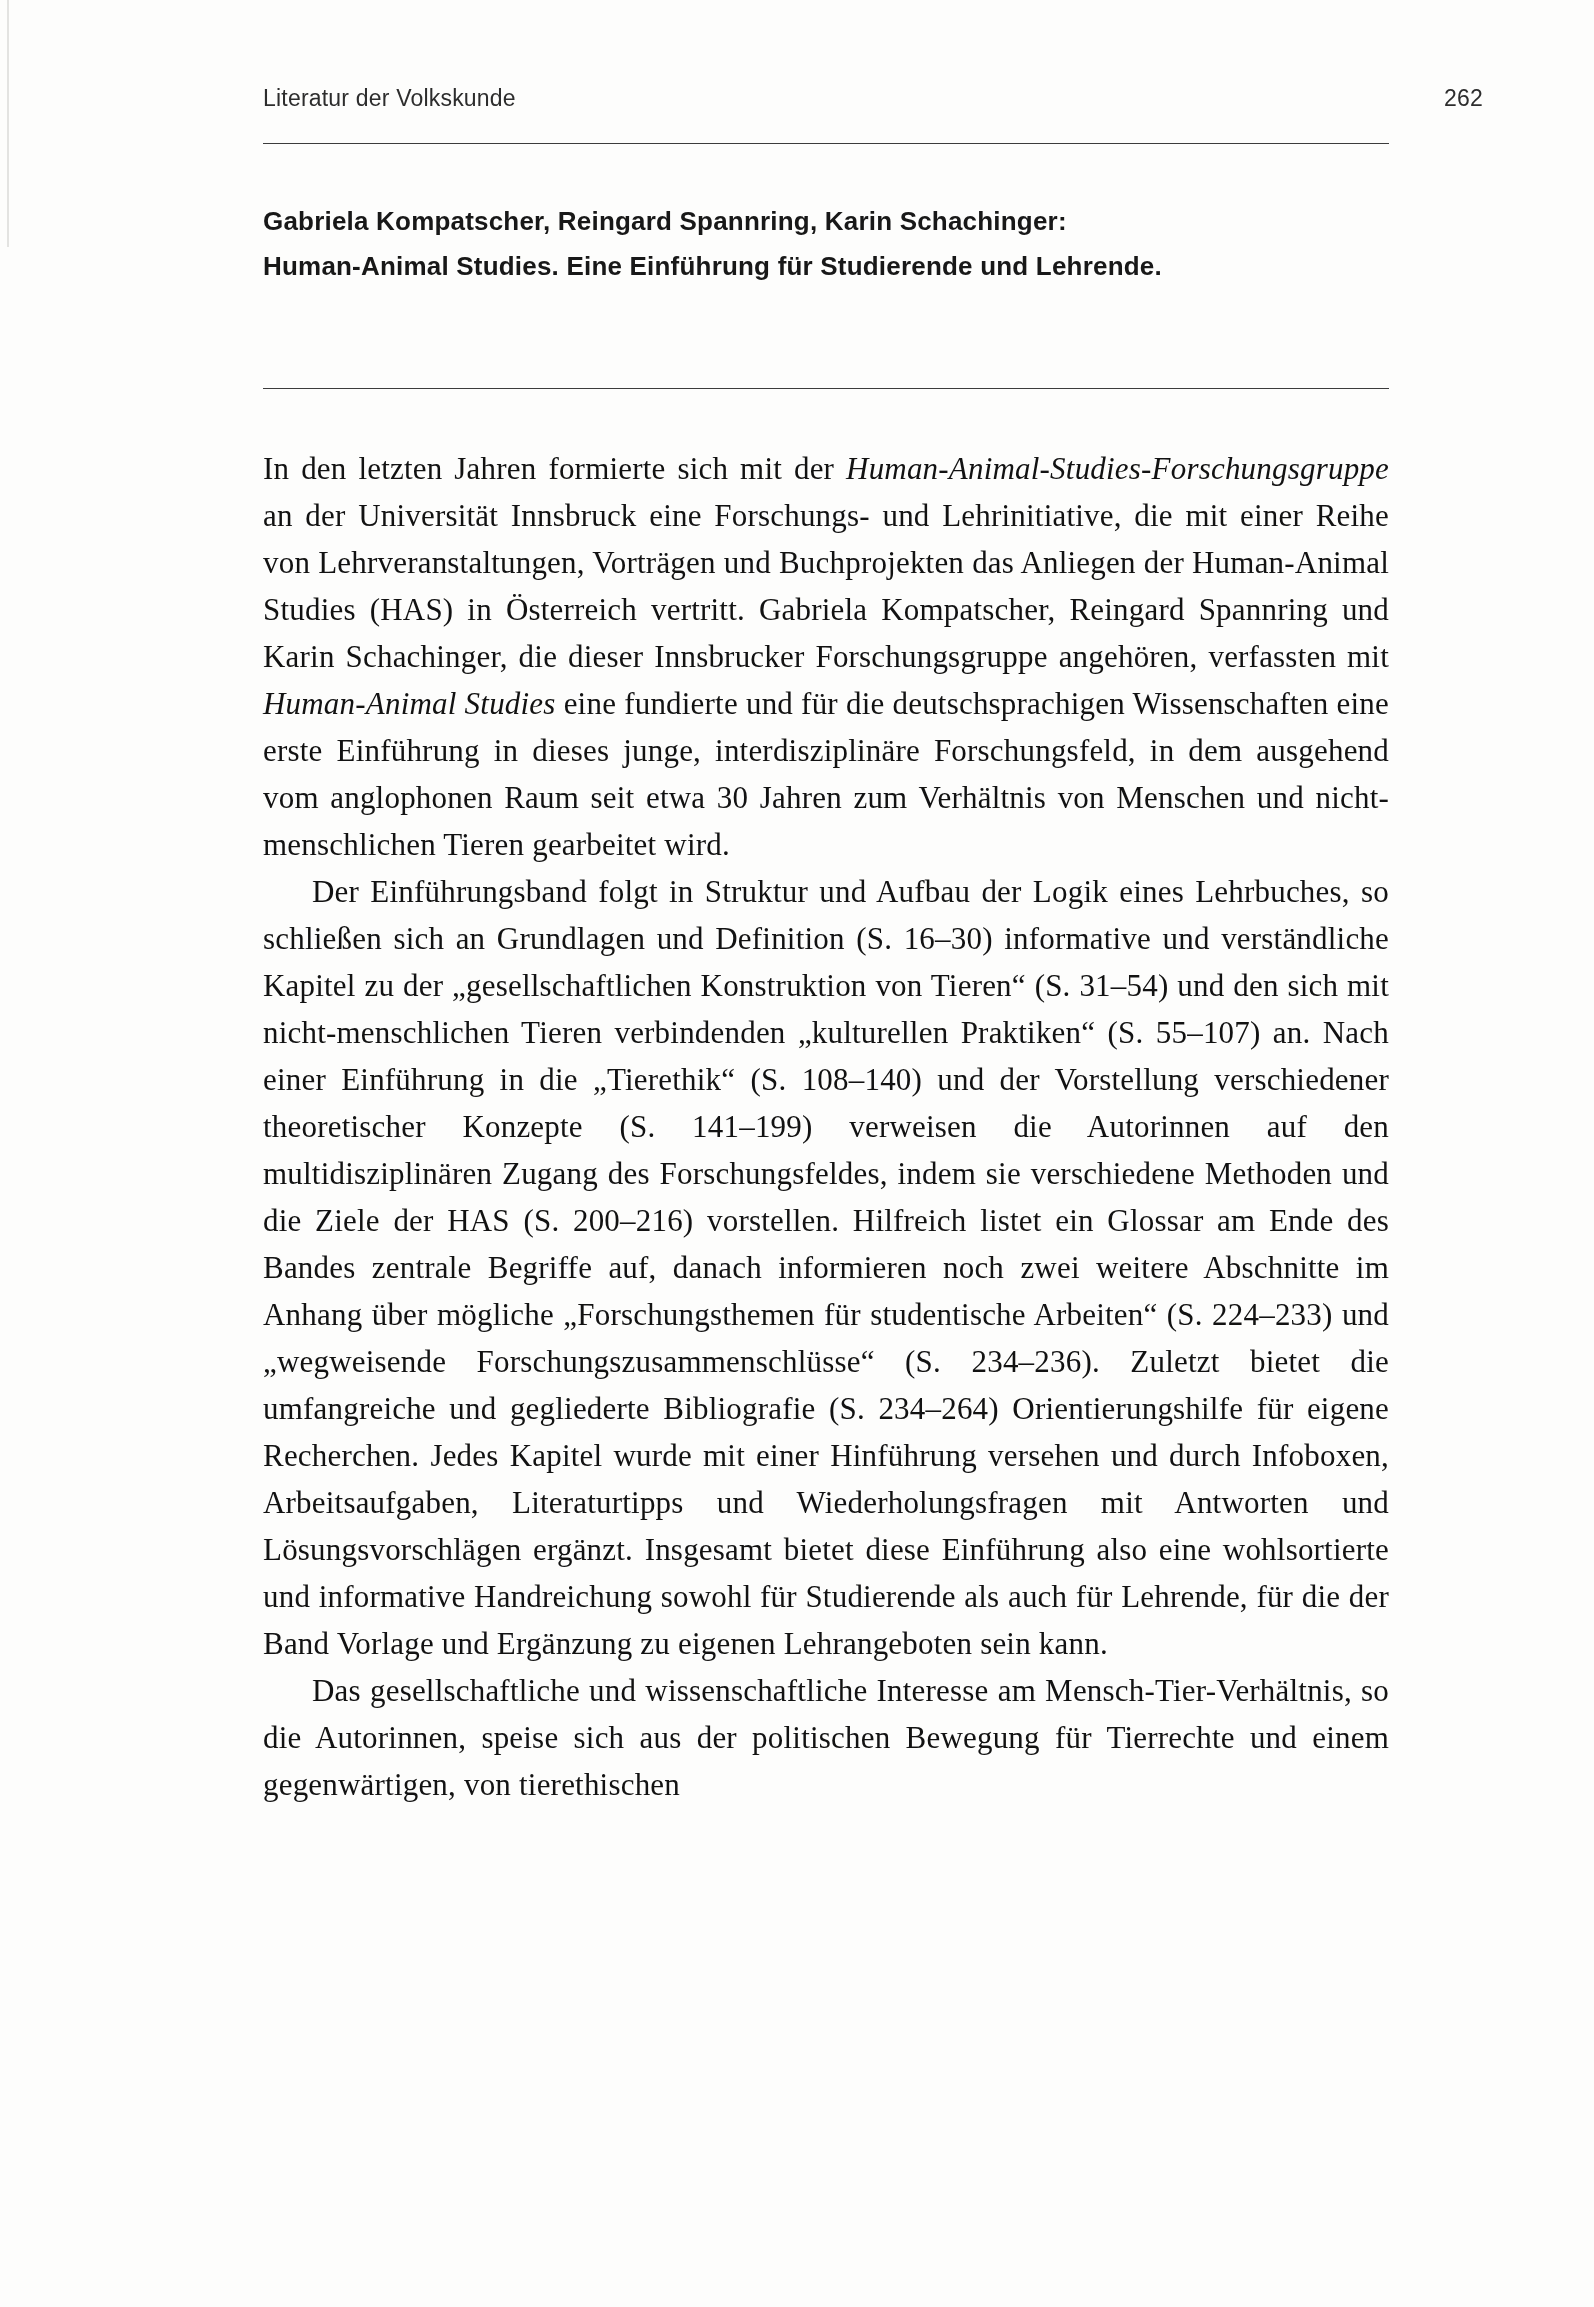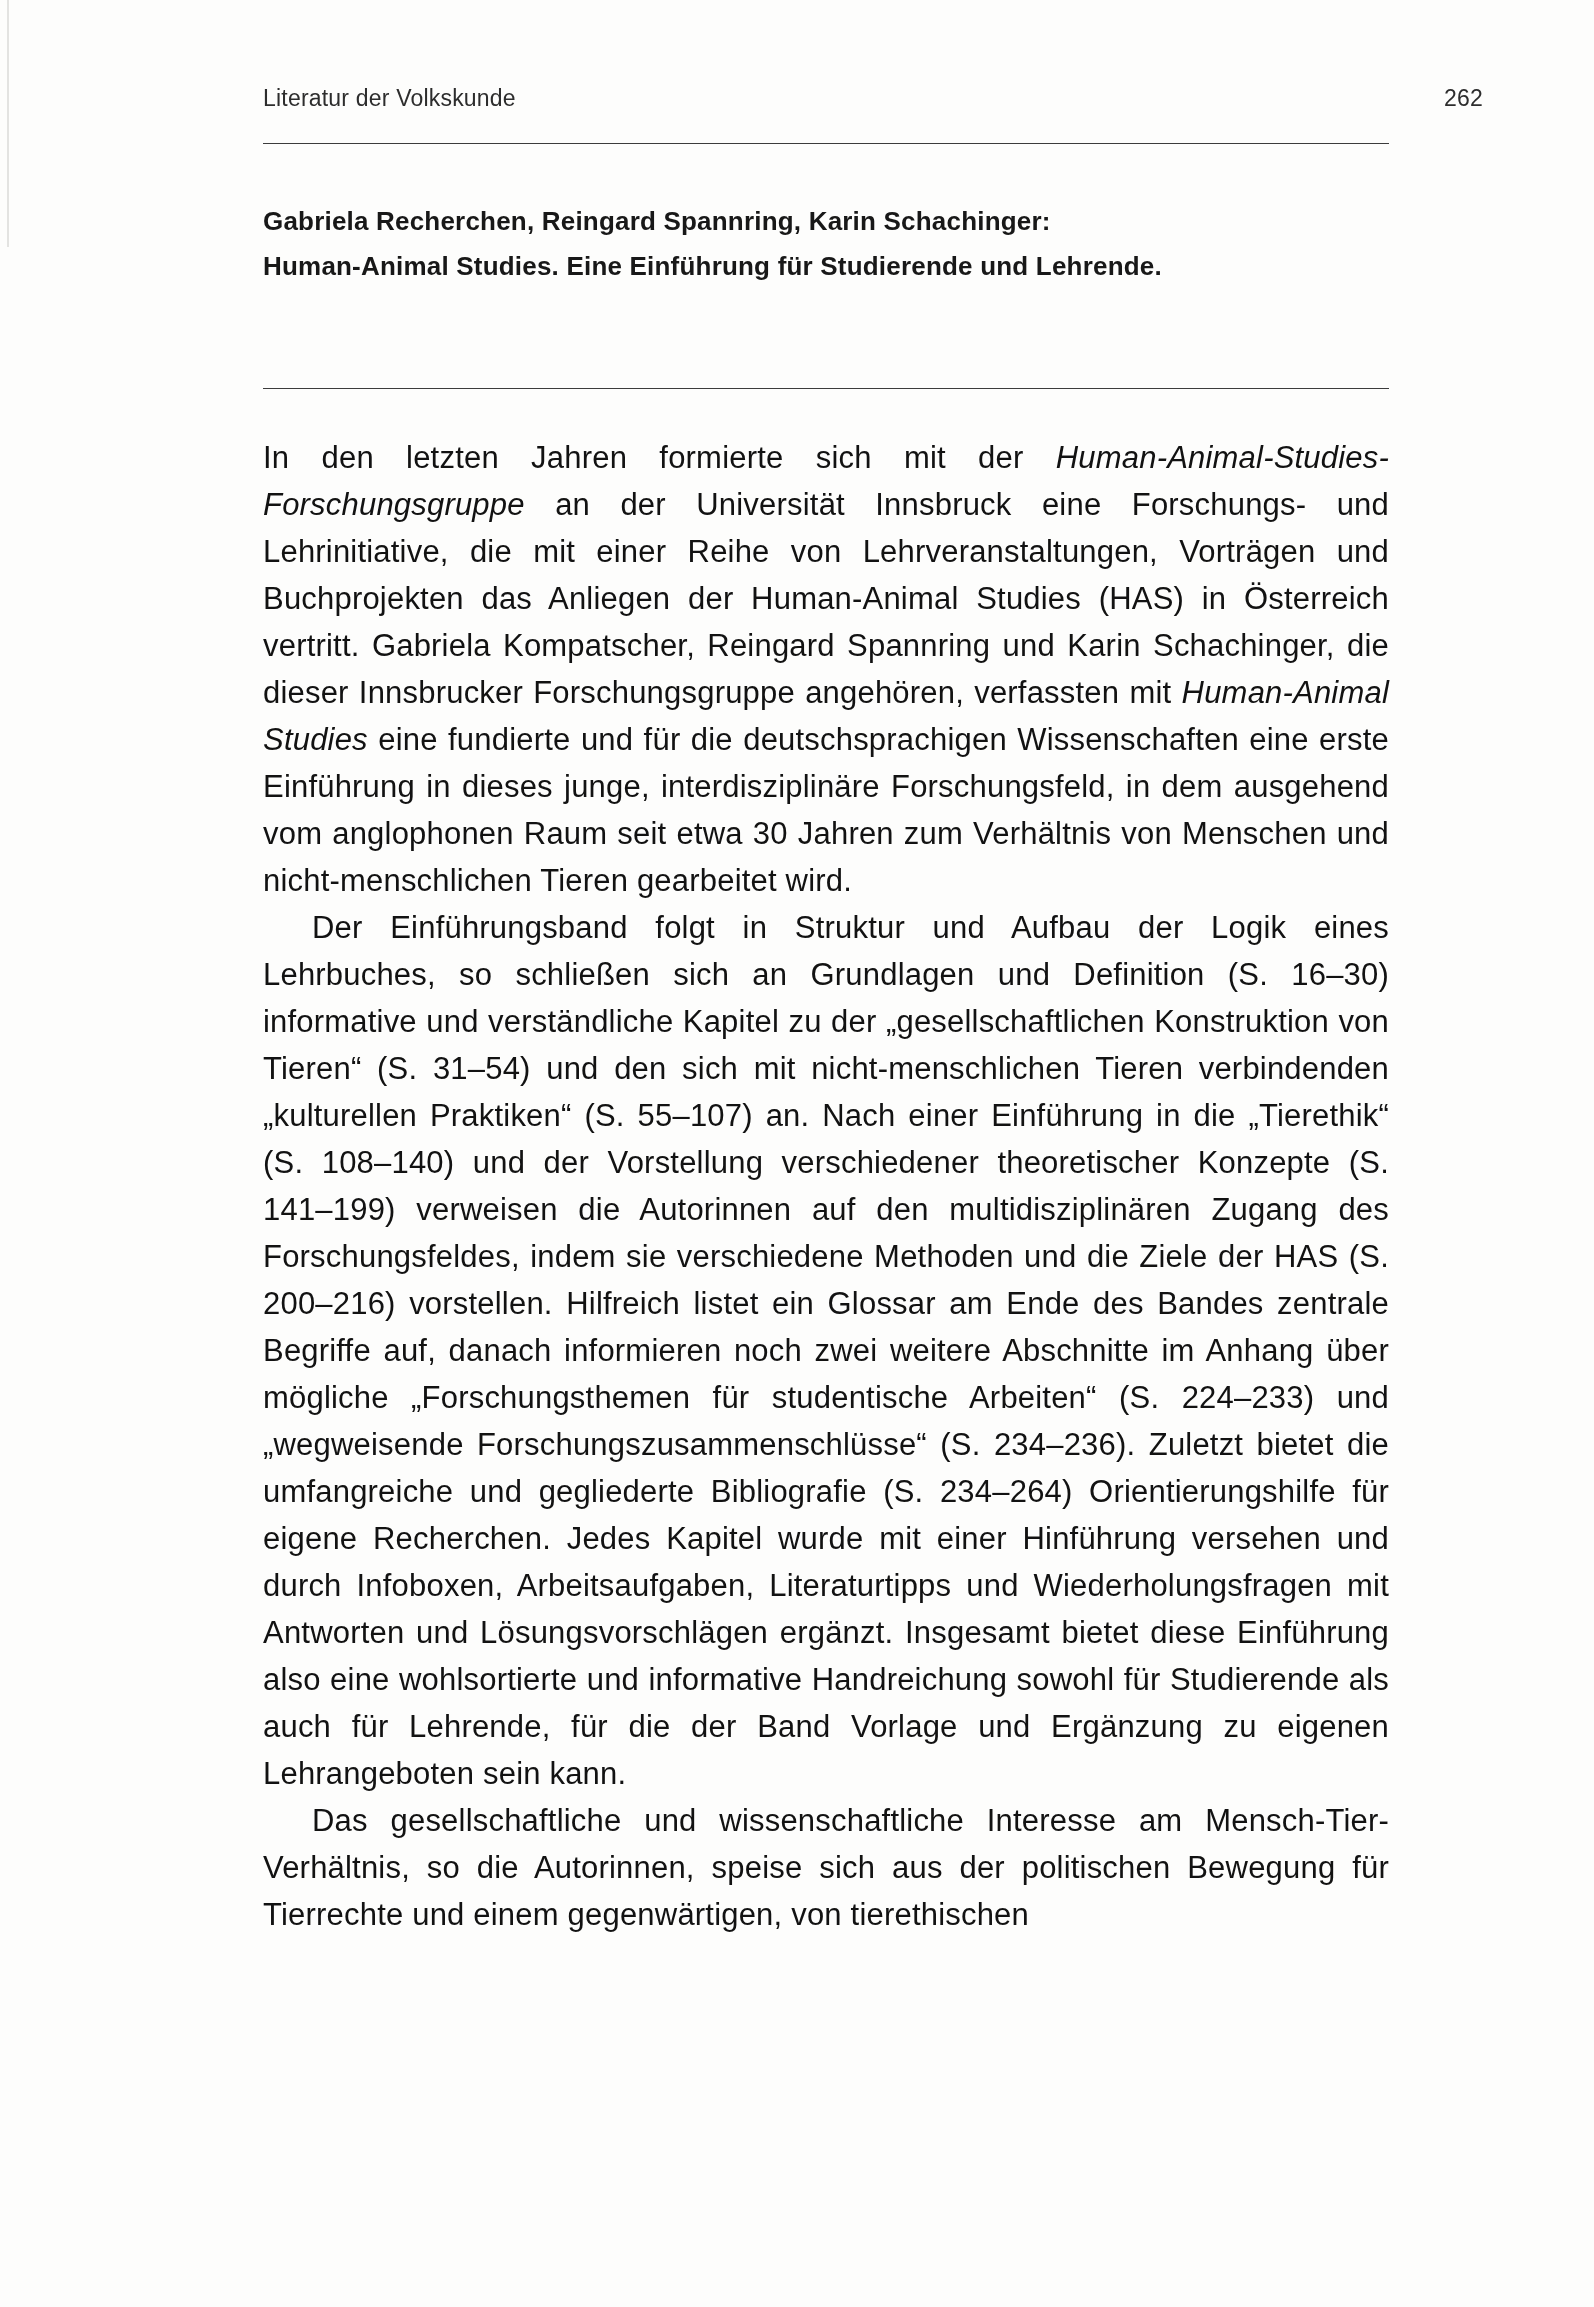--- a/index.html
+++ b/index.html
@@ -65,23 +65,23 @@
     color: #181818;
     letter-spacing: 0.2px;
   }
   .review-heading p { margin: 0; }
   .heading-bold { font-weight: 700; }
 
   
   .body-text {
     position: absolute;
     left: 263px;
-    top: 434px;
+    top: 445px;
     width: 1126px;
-    font-family: Liberation Sans, sans-serif;
+    font-family: Liberation Serif, serif;
     font-size: 31px;
     line-height: 47px;
     text-align: justify;
     letter-spacing: 0.2px;
     color: #121212;
     hyphens: auto;
     -webkit-hyphens: auto;
   }
   .body-text p { margin: 0; }
   .body-text p.indent { text-indent: 49px; }
@@ -93,21 +93,21 @@
 <div class="scan-edge"></div>
 
 <header class="running-header">
   <span>Literatur der Volkskunde</span>
   <span>262</span>
 </header>
 
 <hr class="rule rule-header">
 
 <section class="review-heading">
-  <p class="heading-bold">Gabriela Recherchen, Reingard Spannring, Karin Schachinger:</p>
+  <p class="heading-bold">Gabriela Kompatscher, Reingard Spannring, Karin Schachinger:</p>
   <p class="heading-bold">Human-Animal Studies. Eine Einführung für Studierende und Lehrende.</p>
 </section>
 
 <hr class="rule rule-heading">
 
 <main class="body-text" id="body-text">
     <p class=""><span>In den letzten Jahren formierte sich mit der </span><em>Human-Animal-Studies-Forschungsgruppe</em><span> an der Universität Innsbruck eine Forschungs- und Lehrinitiative, die mit einer Reihe von Lehrveranstaltungen, Vorträgen und Buchprojekten das Anliegen der Human-Animal Studies (HAS) in Österreich vertritt. Gabriela Kompatscher, Reingard Spannring und Karin Schachinger, die dieser Innsbrucker Forschungsgruppe angehören, verfassten mit </span><em>Human-Animal Studies</em><span> eine fundierte und für die deutschsprachigen Wissenschaften eine erste Einführung in dieses junge, interdisziplinäre Forschungsfeld, in dem ausgehend vom anglophonen Raum seit etwa 30 Jahren zum Verhältnis von Menschen und nicht-menschlichen Tieren gearbeitet wird.</span></p>
     <p class="indent"><span>Der Einführungsband folgt in Struktur und Aufbau der Logik eines Lehrbuches, so schließen sich an Grundlagen und Definition (S. 16–30) informative und verständliche Kapitel zu der „gesellschaftlichen Konstruktion von Tieren“ (S. 31–54) und den sich mit nicht-menschlichen Tieren verbindenden „kulturellen Praktiken“ (S. 55–107) an. Nach einer Einführung in die „Tierethik“ (S. 108–140) und der Vorstellung verschiedener theoretischer Konzepte (S. 141–199) verweisen die Autorinnen auf den multidisziplinären Zugang des Forschungsfeldes, indem sie verschiedene Methoden und die Ziele der HAS (S. 200–216) vorstellen. Hilfreich listet ein Glossar am Ende des Bandes zentrale Begriffe auf, danach informieren noch zwei weitere Abschnitte im Anhang über mögliche „Forschungsthemen für studentische Arbeiten“ (S. 224–233) und „wegweisende Forschungszusammenschlüsse“ (S. 234–236). Zuletzt bietet die umfangreiche und gegliederte Bibliografie (S. 234–264) Orientierungshilfe für eigene Recherchen. Jedes Kapitel wurde mit einer Hinführung versehen und durch Infoboxen, Arbeitsaufgaben, Literaturtipps und Wiederholungsfragen mit Antworten und Lösungsvorschlägen ergänzt. Insgesamt bietet diese Einführung also eine wohlsortierte und informative Handreichung sowohl für Studierende als auch für Lehrende, für die der Band Vorlage und Ergänzung zu eigenen Lehrangeboten sein kann.</span></p>
     <p class="indent"><span>Das gesellschaftliche und wissenschaftliche Interesse am Mensch-Tier-Verhältnis, so die Autorinnen, speise sich aus der politischen Bewegung für Tierrechte und einem gegenwärtigen, von tierethischen</span></p>
   </main>

